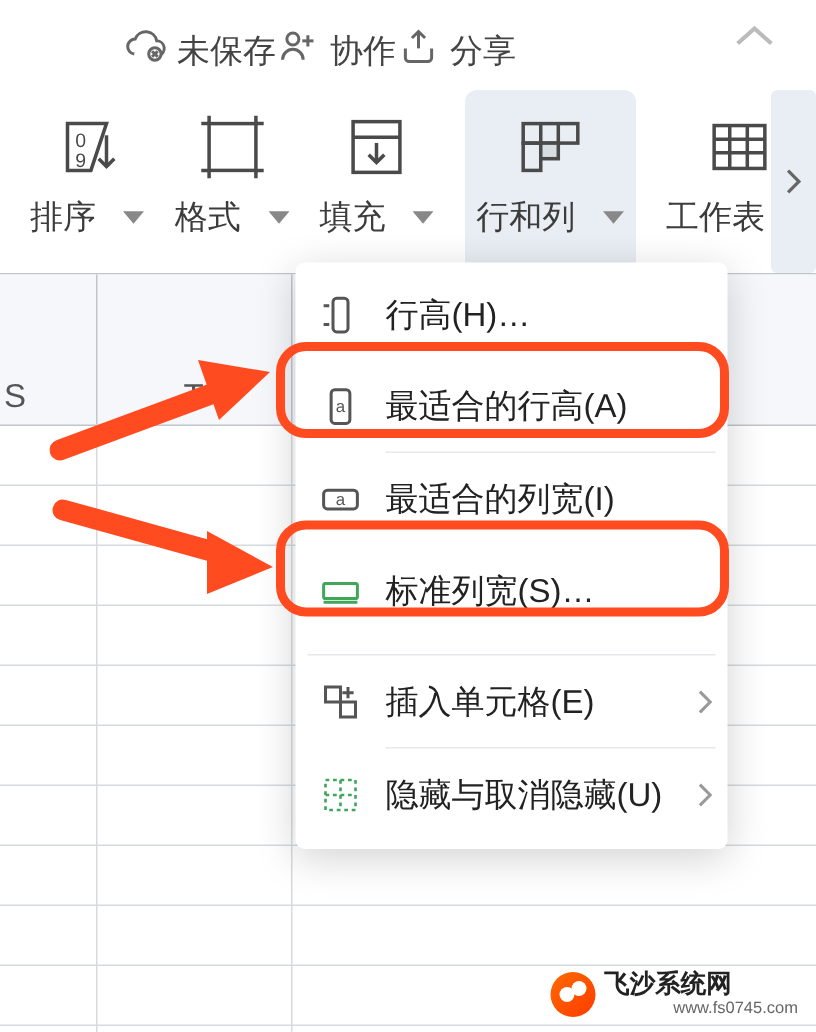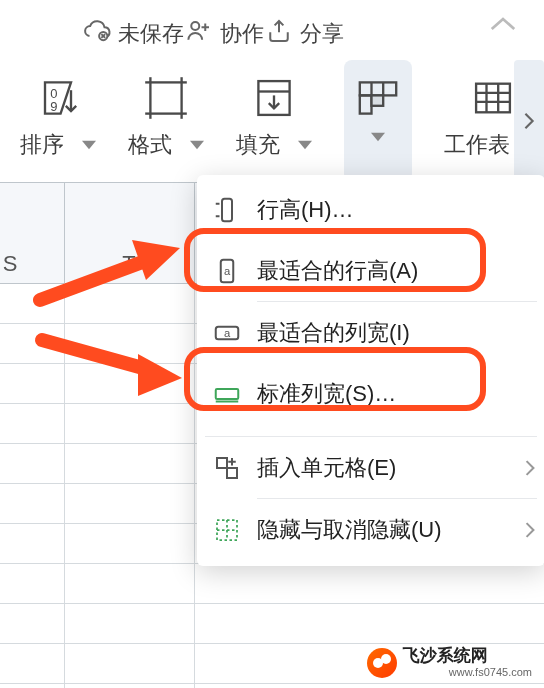--- a/index.html
+++ b/index.html
@@ -176,21 +176,21 @@
     text-align: right;
     justify-content: flex-end;
     padding-right: 2px;
   }
 
   
   .menu {
     position: absolute;
     left: 197px;
     top: 175px;
-    width: 348px;
+    width: 288px;
     background: #FFFFFF;
     border-radius: 6px;
     box-shadow: 0 6px 28px rgba(0,0,0,0.18);
     padding-top: 4px;
     padding-bottom: 6px;
     z-index: 50;
   }
   .menu .row {
     position: relative;
     height: 61px;
@@ -388,20 +388,21 @@
       <div class="icon">
         <svg viewBox="0 0 40 40" fill="none" stroke="#4a4a4a" stroke-width="1.8">
           <rect x="6" y="8" width="28" height="10"></rect>
           <line x1="15" y1="8" x2="15" y2="18"></line>
           <line x1="24" y1="8" x2="24" y2="18"></line>
           <rect x="6" y="18" width="9" height="14"></rect>
           <rect x="15" y="18" width="9" height="8" fill="#d8dde2"></rect>
         </svg>
       </div>
       <div class="lbl">
+        <span>行和列</span>
         <span class="drop">
           <svg viewBox="0 0 10 10">
                 <polygon points="0,2 10,2 5,8" fill="#888"></polygon>
               </svg>
         </span>
       </div>
     </div>
 
     <div class="group" style="padding-right:0;">
       <div class="icon">

